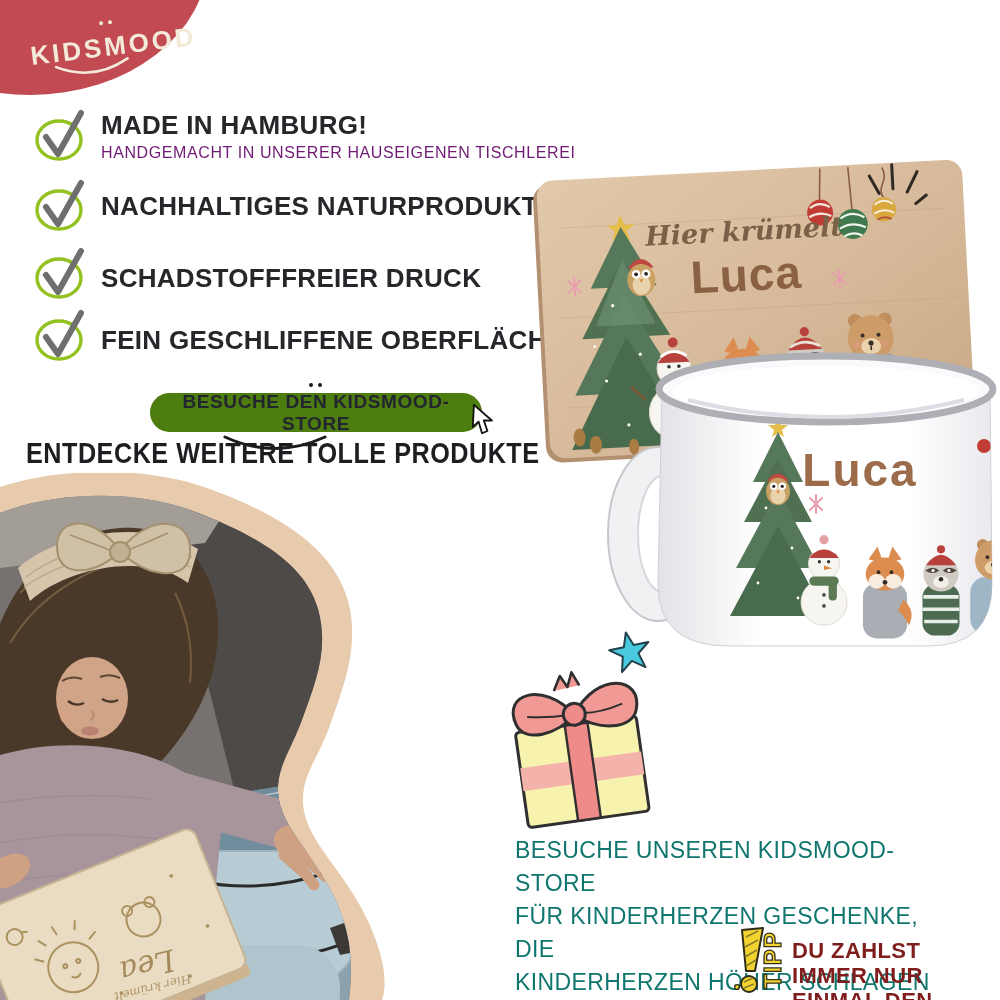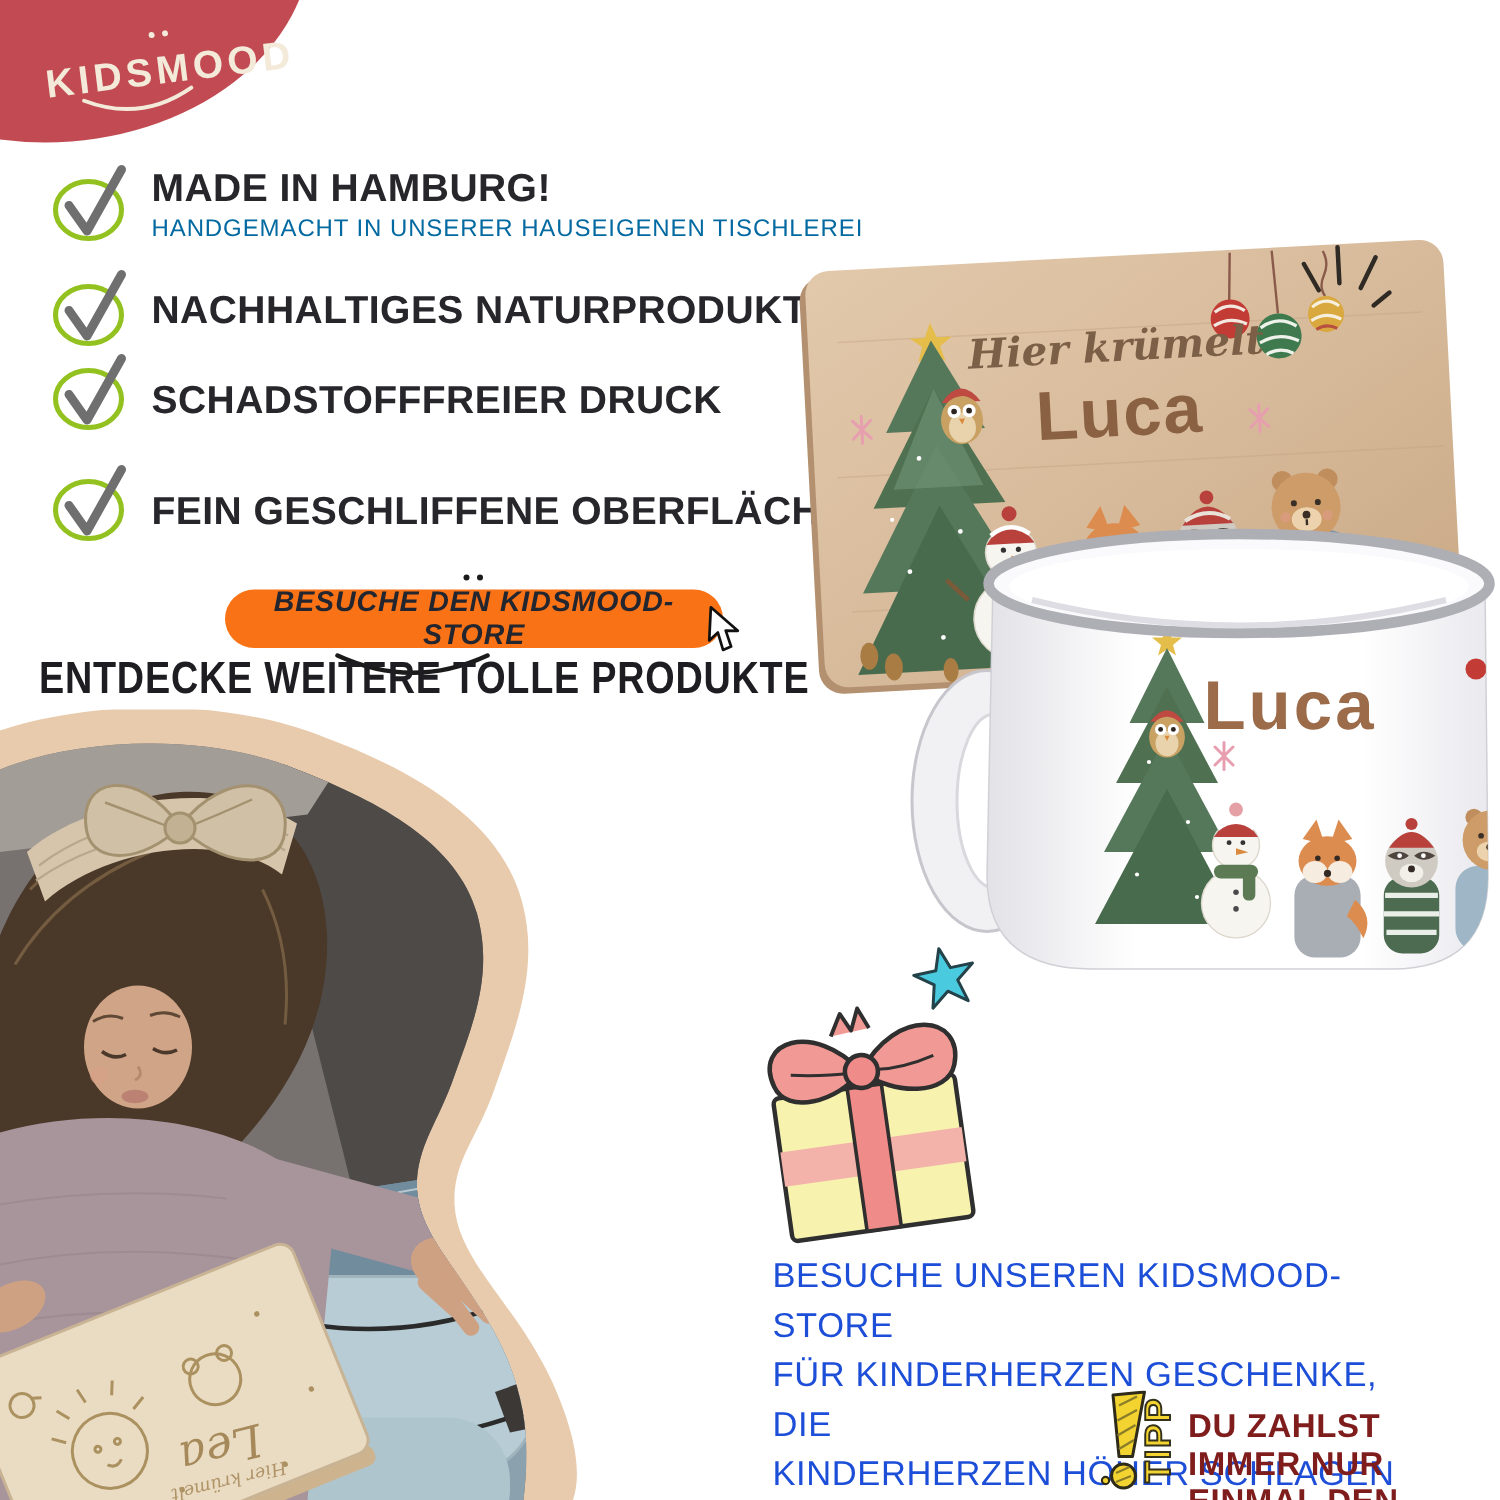--- a/index.html
+++ b/index.html
@@ -13,37 +13,37 @@
   .km-logo{position:relative;display:inline-block;}
   .km-text{font-weight:bold;letter-spacing:3px;font-size:26px;}
   .km-dots{position:absolute;top:-11px;left:43%;display:flex;gap:5px;}
   .km-dots i{width:4px;height:4px;border-radius:50%;background:currentColor;display:block;}
   .km-smile{position:absolute;left:12%;top:26px;}
 
   
   .check-row{position:absolute;left:33px;display:flex;align-items:center;}
   .check-icon{flex:0 0 auto;margin-right:12px;}
   .check-title{font-size:26px;font-weight:bold;color:#26262b;letter-spacing:.3px;line-height:30px;}
-  .check-sub{font-size:16px;color:#0369a1;letter-spacing:.6px;margin-top:4px;}
+  .check-sub{font-size:16px;color:#701a75;letter-spacing:.6px;margin-top:4px;}
 
   
   .brand-logo-black{left:26px;top:396px;color:#1b1b1b;}
   .brand-logo-black .km-text{font-size:36px;letter-spacing:10px;font-weight:bold;}
   .brand-logo-black .km-dots{top:-13px;left:40%;}
   .brand-logo-black .km-smile{top:38px;left:8%;}
-  .store-button{left:150px;top:393px;width:332px;height:39px;border-radius:20px;background:#f97316;
-    display:flex;align-items:center;border:none;cursor:pointer;font-style:italic;}
+  .store-button{left:150px;top:393px;width:332px;height:39px;border-radius:20px;background:#4d7c0f;
+    display:flex;align-items:center;border:none;cursor:pointer;}
   .store-button span{font-size:19px;font-weight:bold;color:#23262f;letter-spacing:.6px;}
   .cursor-icon{left:466px;top:404px;}
   .headline{left:26px;top:436px;font-size:30px;font-weight:bold;color:#1d1d22;letter-spacing:.6px;
     transform:scaleX(.84);transform-origin:left center;white-space:nowrap;}
 
   
   .promo{left:515px;top:834px;width:440px;}
-  .promo div{font-size:23px;color:#1d4ed8;letter-spacing:.4px;line-height:33px;}
+  .promo div{font-size:23px;color:#0f766e;letter-spacing:.4px;line-height:33px;}
 
   
   .tip-excl{left:733px;top:927px;}
   .tip-vertical{left:755px;top:924px;width:36px;height:72px;display:flex;align-items:center;justify-content:center;}
   .tip-vertical span{display:inline-block;transform:rotate(-90deg);font-size:24px;font-weight:bold;
     color:#f3d32f;-webkit-text-stroke:1.3px #33301c;letter-spacing:1px;white-space:nowrap;}
   .tip-text{left:792px;top:938px;}
   .tip-text div{font-size:22px;font-weight:bold;color:#7f1d1d;letter-spacing:.4px;line-height:25px;}
 </style>
 </head>
@@ -79,21 +79,21 @@
   </div>
   <div class="check-row" style="top:176px">
     <svg class="check-icon" width="56" height="60" viewBox="0 0 56 60">
       <ellipse cx="26" cy="34" rx="22" ry="19" fill="none" stroke="#93c220" stroke-width="3.4"></ellipse>
       <path d="M13,31 L25,48 L48,7" fill="none" stroke="#6f6f6f" stroke-width="6" stroke-linecap="round" stroke-linejoin="round"></path>
     </svg>
     <div class="check-text">
       <div class="check-title">NACHHALTIGES NATURPRODUKT</div>
     </div>
   </div>
-  <div class="check-row" style="top:232px">
+  <div class="check-row" style="top:244px">
     <svg class="check-icon" width="56" height="60" viewBox="0 0 56 60">
       <ellipse cx="26" cy="34" rx="22" ry="19" fill="none" stroke="#93c220" stroke-width="3.4"></ellipse>
       <path d="M13,31 L25,48 L48,7" fill="none" stroke="#6f6f6f" stroke-width="6" stroke-linecap="round" stroke-linejoin="round"></path>
     </svg>
     <div class="check-text">
       <div class="check-title" style="margin-top:8px">SCHADSTOFFFREIER DRUCK</div>
     </div>
   </div>
   <div class="check-row" style="top:306px">
     <svg class="check-icon" width="56" height="60" viewBox="0 0 56 60">

